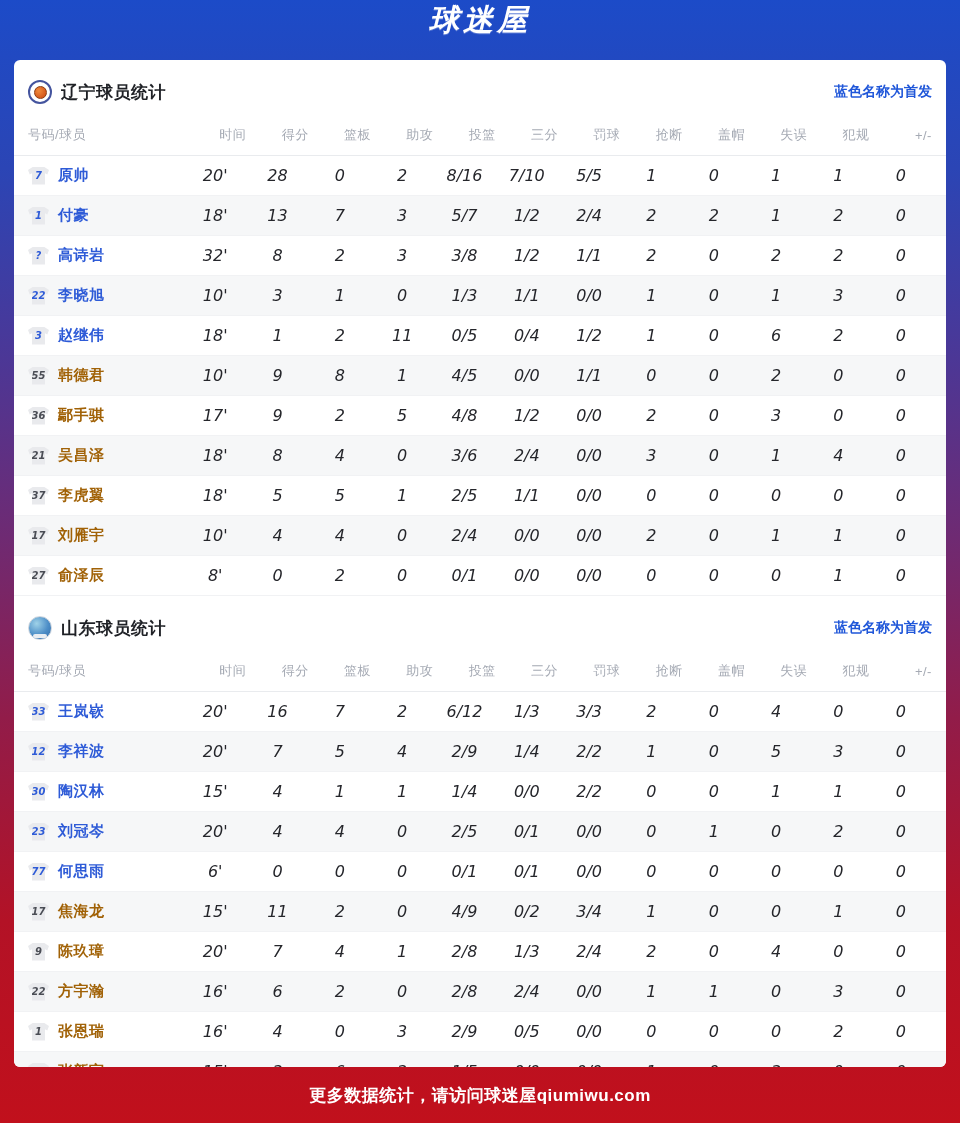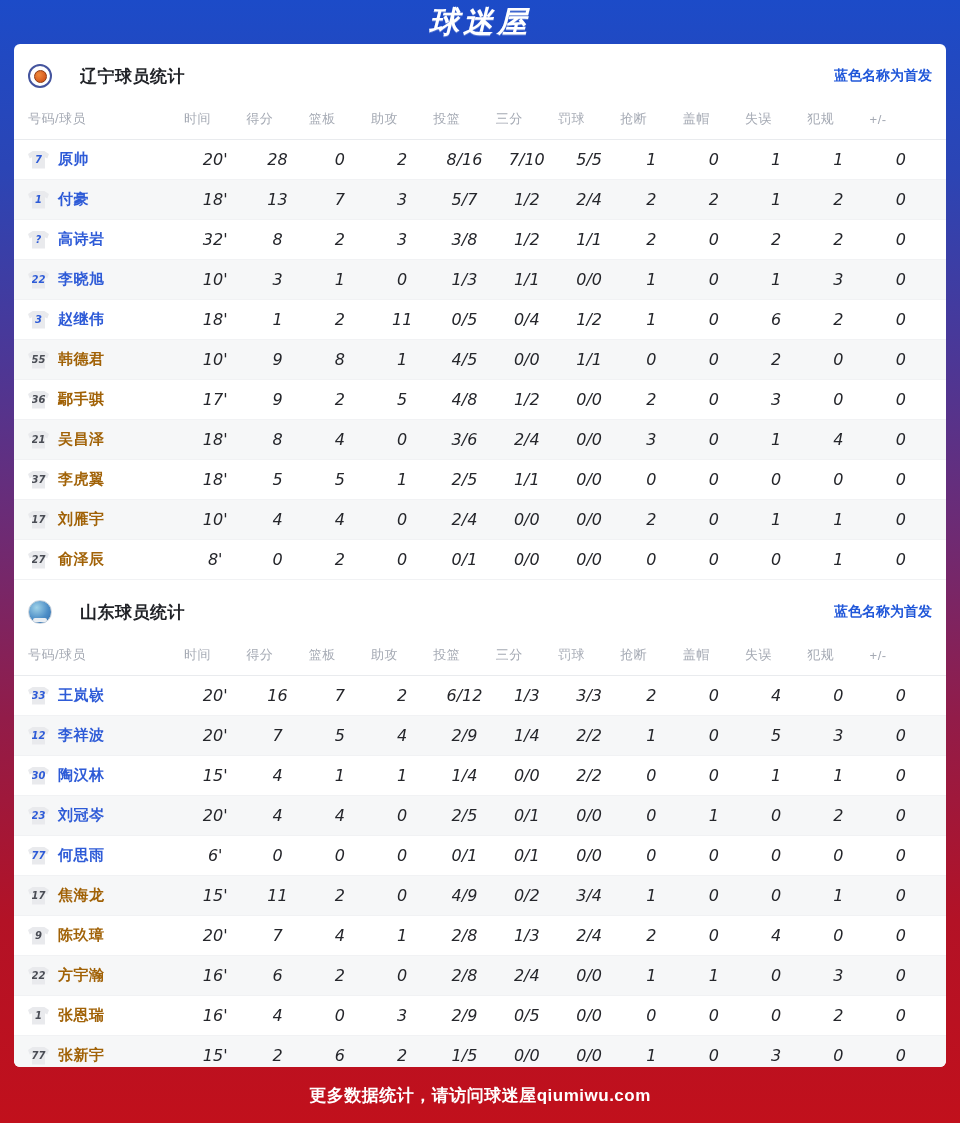--- a/index.html
+++ b/index.html
@@ -15,22 +15,22 @@
   *{margin:0;padding:0;box-sizing:border-box;}
   html,body{width:960px;}
   body{
     width:960px;height:1123px;
     font-family:"Liberation Sans","DejaVu Sans",sans-serif;
     background:linear-gradient(180deg,#1c4bc8 0%,#2b45b5 15%,#4c3796 32%,#6f2a72 48%,#921c49 64%,#b31226 82%,#c1101c 100%);
     display:flex;flex-direction:column;
     overflow:hidden;
   }
   .top-band{
-    height:44px;flex:0 0 auto;
-    display:flex;align-items:center;justify-content:center;
+    height:60px;flex:0 0 auto;
+    display:flex;justify-content:center;
   }
   .site-logo{
     color:#fff;font-size:30px;font-weight:800;letter-spacing:4px;
     font-style:italic;text-shadow:0 1px 0 rgba(255,255,255,.25);
   }
   .card{
     margin:0 14px;flex:1 1 auto;
     background:#fff;border-radius:6px;
     overflow:hidden;
   }
@@ -42,28 +42,28 @@
   .team-logo{flex:0 0 auto;width:24px;height:24px;border-radius:50%;
     display:flex;align-items:center;justify-content:center;}
   .logo-ln{background:#fff;border:2px solid #44549e;}
   .logo-ln .ball{width:13px;height:13px;border-radius:50%;
     background:radial-gradient(circle at 35% 35%,#f08a3c,#d65a1e 70%);
     border:1px solid #8c3a10;}
   .logo-sd{background:radial-gradient(circle at 35% 30%,#9fd2e8,#4d8ec7 55%,#2f6aa8);
     border:1px solid #cfd6de;position:relative;}
   .logo-sd .base{position:absolute;bottom:1px;left:4px;right:4px;height:4px;
     background:#e8edf2;border-radius:2px;}
-  .team-title{font-size:17px;font-weight:700;color:var(--ink);letter-spacing:.5px;margin-left:19px;}
+  .team-title{font-size:17px;font-weight:700;color:var(--ink);letter-spacing:.5px;}
   .team-note{margin-left:auto;font-size:14px;color:var(--link-blue);font-weight:600;}
   .cols-row{
     display:flex;align-items:center;
     padding:10px 14px 11px 14px;
     border-bottom:1px solid #e9ebee;
   }
-  .col-h{flex:1 1 0;text-align:left;font-size:13px;color:var(--muted);letter-spacing:.5px;}
+  .col-h{flex:1 1 0;text-align:right;font-size:13px;color:var(--muted);letter-spacing:.5px;}
   .col-h.name-col{flex:0 0 156px;text-align:left;}
   .player-row{
     display:flex;align-items:center;height:40px;
     padding:0 14px;border-bottom:1px solid var(--hairline);
   }
   .player-row:nth-child(even){background:var(--row-alt);}
   .cell{flex:1 1 0;text-align:center;font-size:16px;color:#25262b;
     font-style:italic;font-weight:500;
     font-family:"DejaVu Sans","Liberation Sans",sans-serif;}
   .name-cell{flex:0 0 156px;display:flex;align-items:center;gap:9px;

